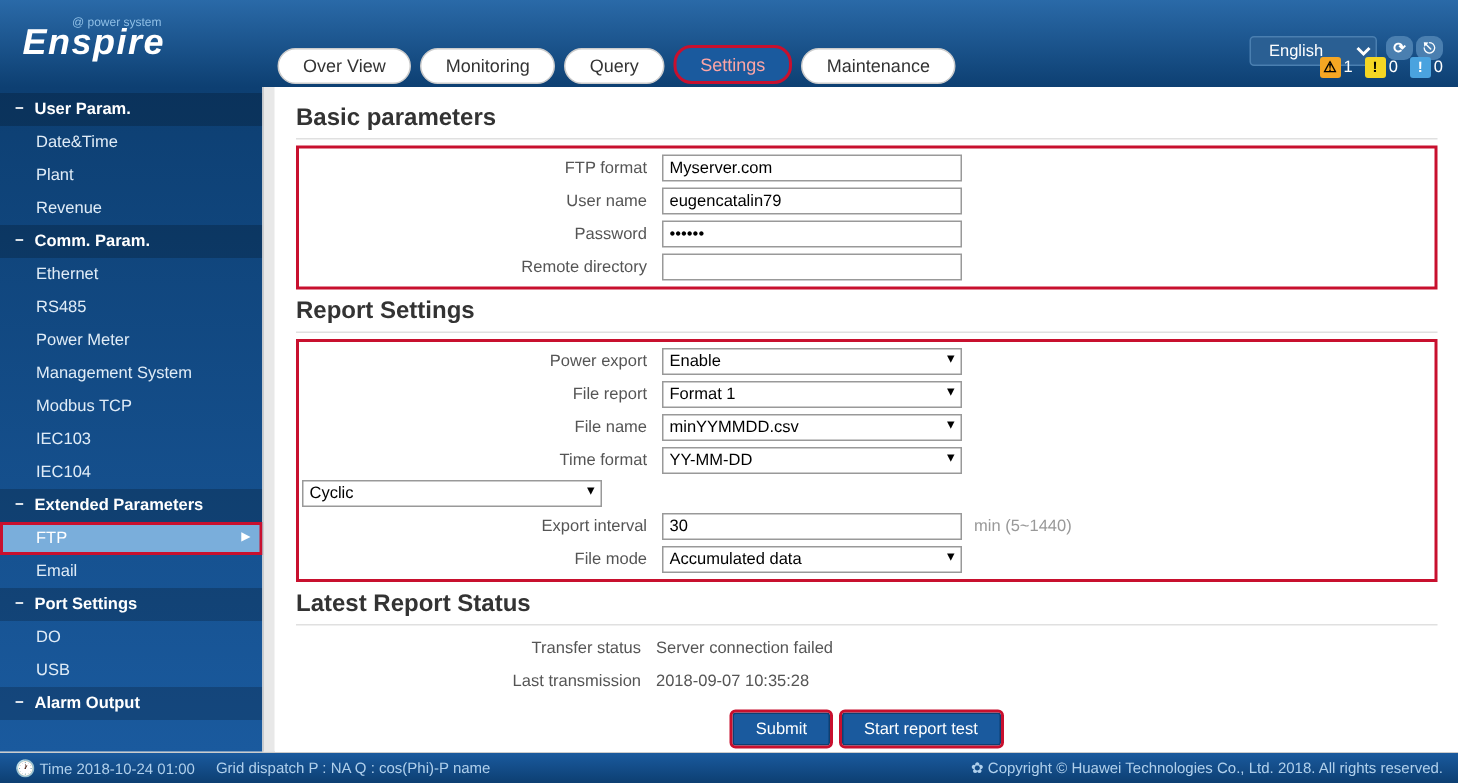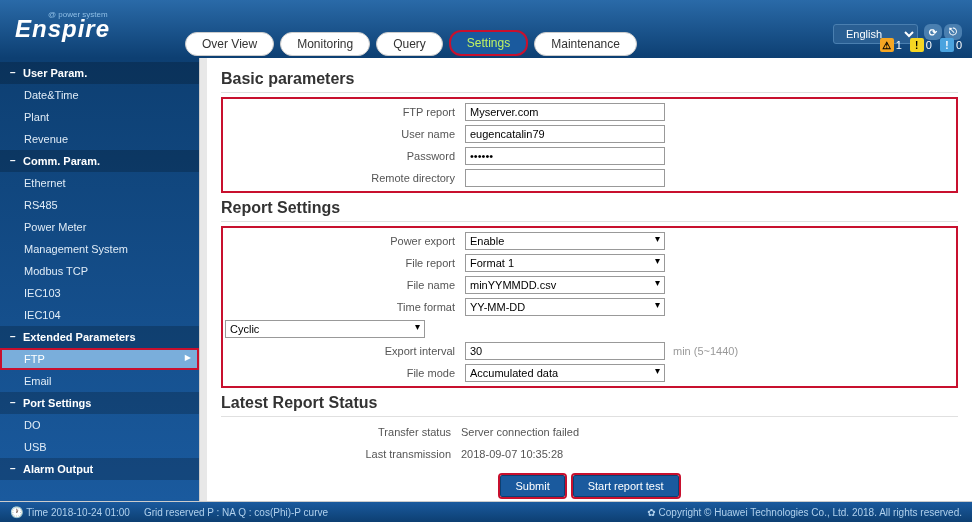--- a/index.html
+++ b/index.html
@@ -43,21 +43,21 @@
   color: #333;
   border-radius: 12px;
   padding: 4px 16px;
   margin-right: 6px;
   cursor: pointer;
   font-size: 12px;
   border: 1px solid #ccc;
 }
 .tab.active {
   background: #1a5a9e;
-  color: #bef264;
+  color: #fca5a5;
   border: 2px solid #c8102e;
 }
 .top-right {
   position: absolute;
   right: 10px;
   top: 24px;
   display: flex;
   align-items: flex-start;
   gap: 6px;
   color: #fff;
@@ -114,21 +114,21 @@
 .alert-yellow { background: #f5a623; color: #000; }
 .alert-orange { background: #f5d623; color: #000; }
 .alert-blue { background: #4aa3df; color: #fff; }
 
 .body-area {
   display: flex;
   height: 444px;
   border-bottom: 1px solid #ccc;
 }
 .sidebar {
-  width: 199px;
+  width: 175px;
   background: linear-gradient(to bottom, #0d3f72, #1a5a9e);
   overflow-y: auto;
   color: #fff;
   padding-top: 4px;
 }
 .side-scroll {
   width: 8px;
   background: #e8e8e8;
   border-left: 1px solid #ccc;
 }
@@ -337,21 +337,21 @@
     <div class="side-item">USB</div>
 
     <div class="side-cat">Alarm Output</div>
   </div>
   <div class="side-scroll"></div>
 
   <div class="main">
     <div class="section-title">Basic parameters</div>
     <div class="highlight-box">
       <div class="form-row">
-        <div class="form-label">FTP report</div>
+        <div class="form-label">FTP format</div>
         <input class="form-input" value="Myserver.com" style="">
       </div>
       <div class="form-row">
         <div class="form-label">User name</div>
         <input class="form-input" value="eugencatalin79" style="">
       </div>
       <div class="form-row">
         <div class="form-label">Password</div>
         <input class="form-input" value="••••••" style="">
       </div>
@@ -410,19 +410,19 @@
   </div>
 </div>
 
 <div class="footer">
   <div class="footer-left">
     <span>
       <span class="footer-icon">🕐</span>
       <span>Time</span>
       <span>2018-10-24 01:00</span>
     </span>
-    <span>Grid reserved  P : NA   Q : cos(Phi)-P curve</span>
+    <span>Grid dispatch  P : NA   Q : cos(Phi)-P name</span>
   </div>
   <div>
     <span>✿</span>
     <span>Copyright © Huawei Technologies Co., Ltd. 2018. All rights reserved.</span>
   </div>
 </div>
 
 </body></html>

